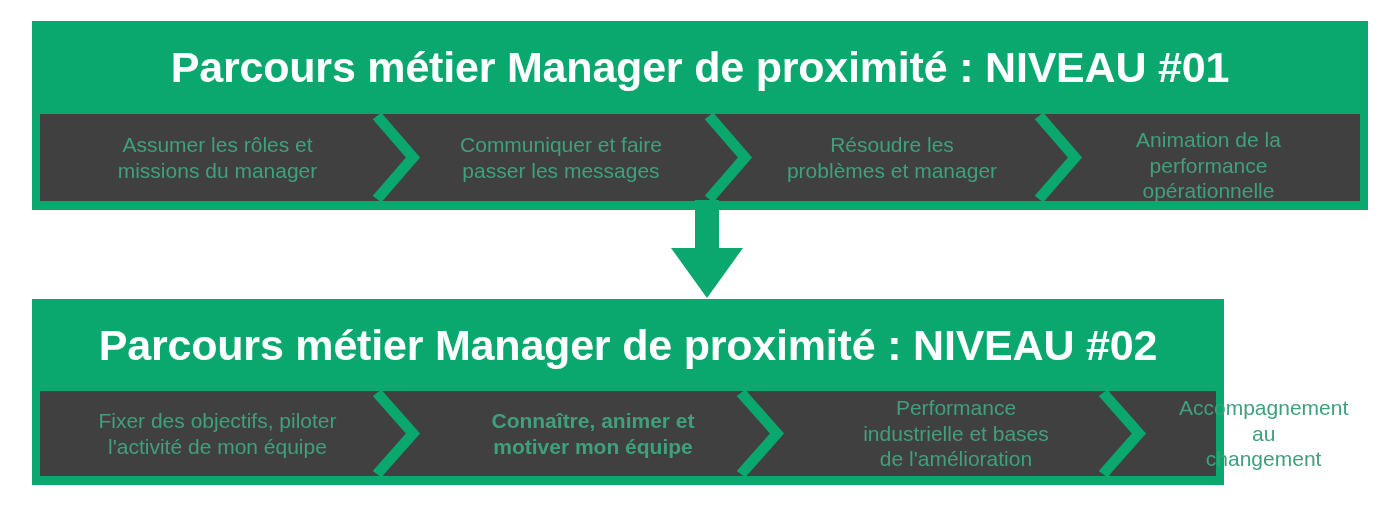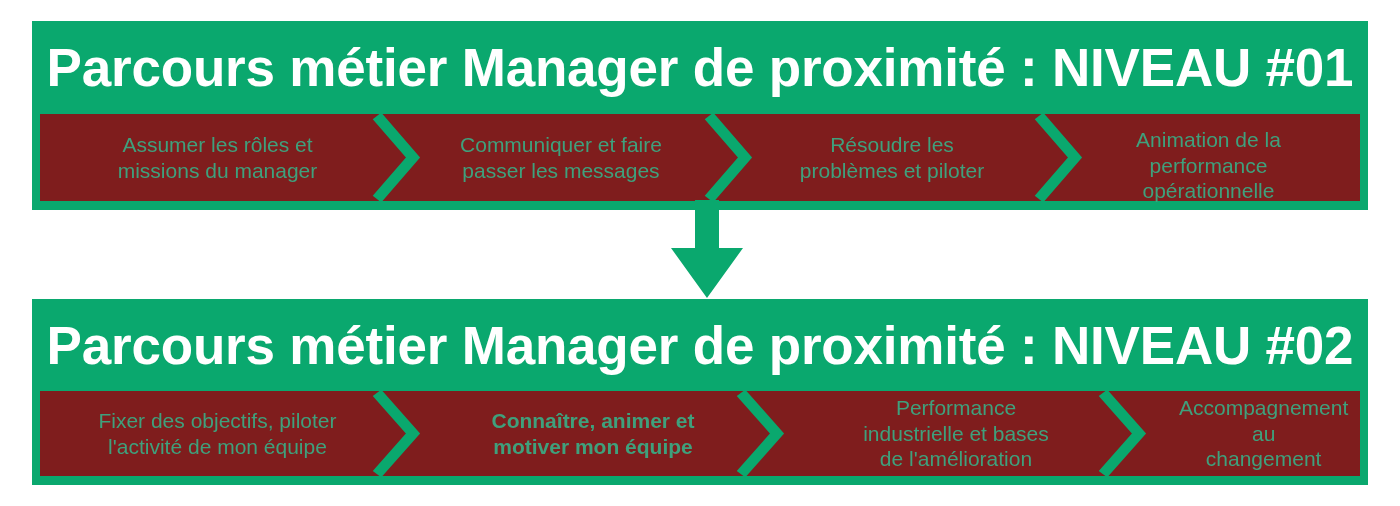--- a/index.html
+++ b/index.html
@@ -11,42 +11,42 @@
   }
   .canvas{position:relative;width:1400px;height:506px;}
 
   
   .block{
     position:absolute;
     background:#0AA86E;
     box-sizing:border-box;
   }
   #block-1{left:32px;top:21px;width:1336px;height:189px;}
-  #block-2{left:32px;top:299px;width:1336px;height:186px;padding-left:33px;}
+  #block-2{left:32px;top:299px;width:1192px;height:186px;padding-left:33px;}
 
   .block-title{
     position:absolute;
     left:0;right:0;top:0;
     height:93px;
     display:flex;align-items:center;justify-content:center;
     color:#ffffff;
-    font-size:53px;
+    font-size:43px;
     font-weight:bold;
     letter-spacing:-0.2px;
     white-space:nowrap;
   }
   #block-2 .block-title{height:92px;}
 
   
   .steps{
     position:absolute;
     left:8px;right:8px;
     top:93px;
     bottom:9px;
-    background:#7f1d1d;
+    background:#404040;
     display:flex;
     flex-direction:row;
   }
   #block-2 .steps{top:92px;bottom:9px;gap:32px;}
 
   .step{
     position:relative;
     flex:1 1 0;
     display:flex;
     align-items:center;
@@ -120,21 +120,21 @@
 passer les messages</span>
         <span class="chev">
           <svg viewBox="0 0 56 92" preserveAspectRatio="none">
             <polyline points="10,2 46,46 10,90" fill="none" stroke="#0AA86E" stroke-width="11" stroke-linejoin="miter"></polyline>
           </svg>
         </span>
       </div>
 
       <div class="step" id="b1-step-3">
         <span class="step-label">Résoudre les
-problèmes et piloter</span>
+problèmes et manager</span>
         <span class="chev">
           <svg viewBox="0 0 56 92" preserveAspectRatio="none">
             <polyline points="10,2 46,46 10,90" fill="none" stroke="#0AA86E" stroke-width="11" stroke-linejoin="miter"></polyline>
           </svg>
         </span>
       </div>
 
       <div class="step" id="b1-step-4">
         <span class="step-label">Animation de la
 performance

